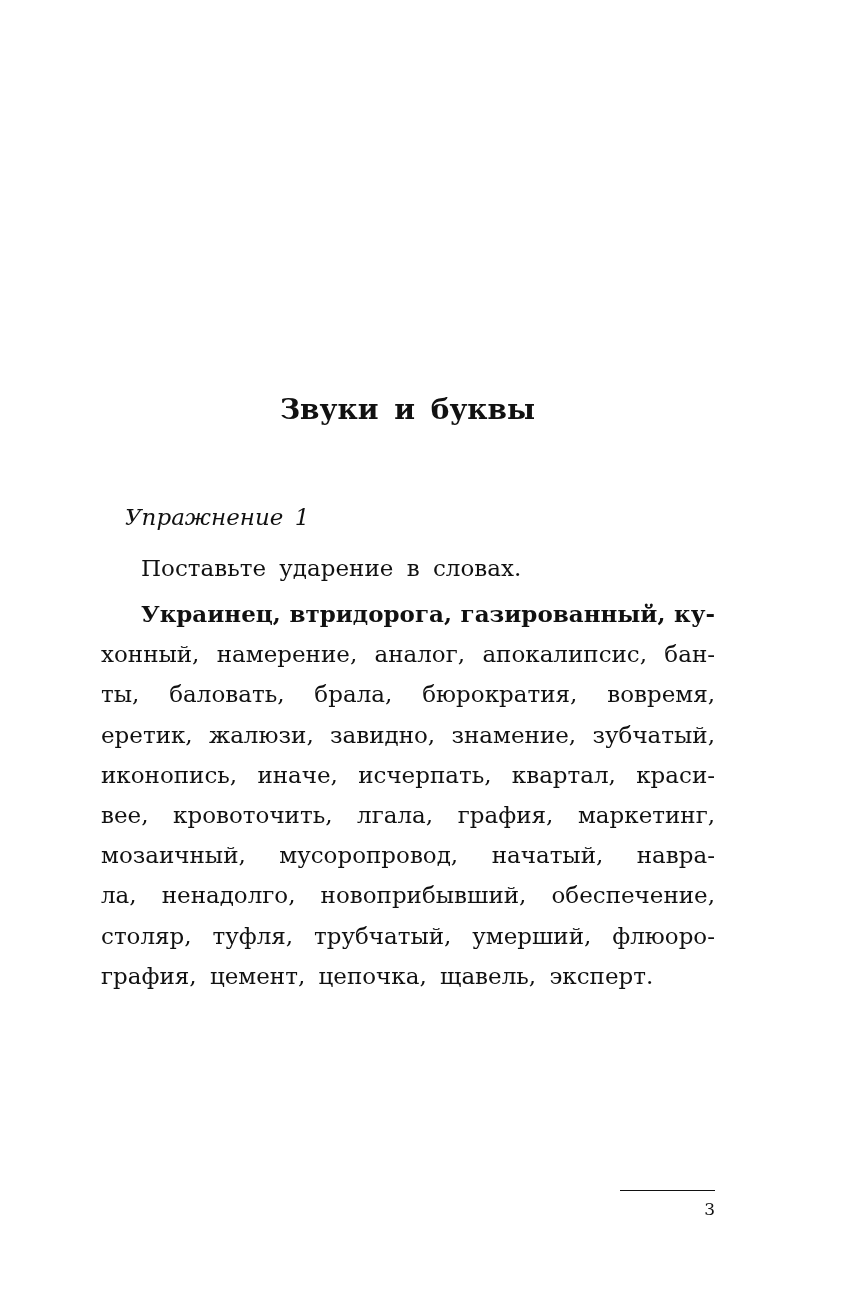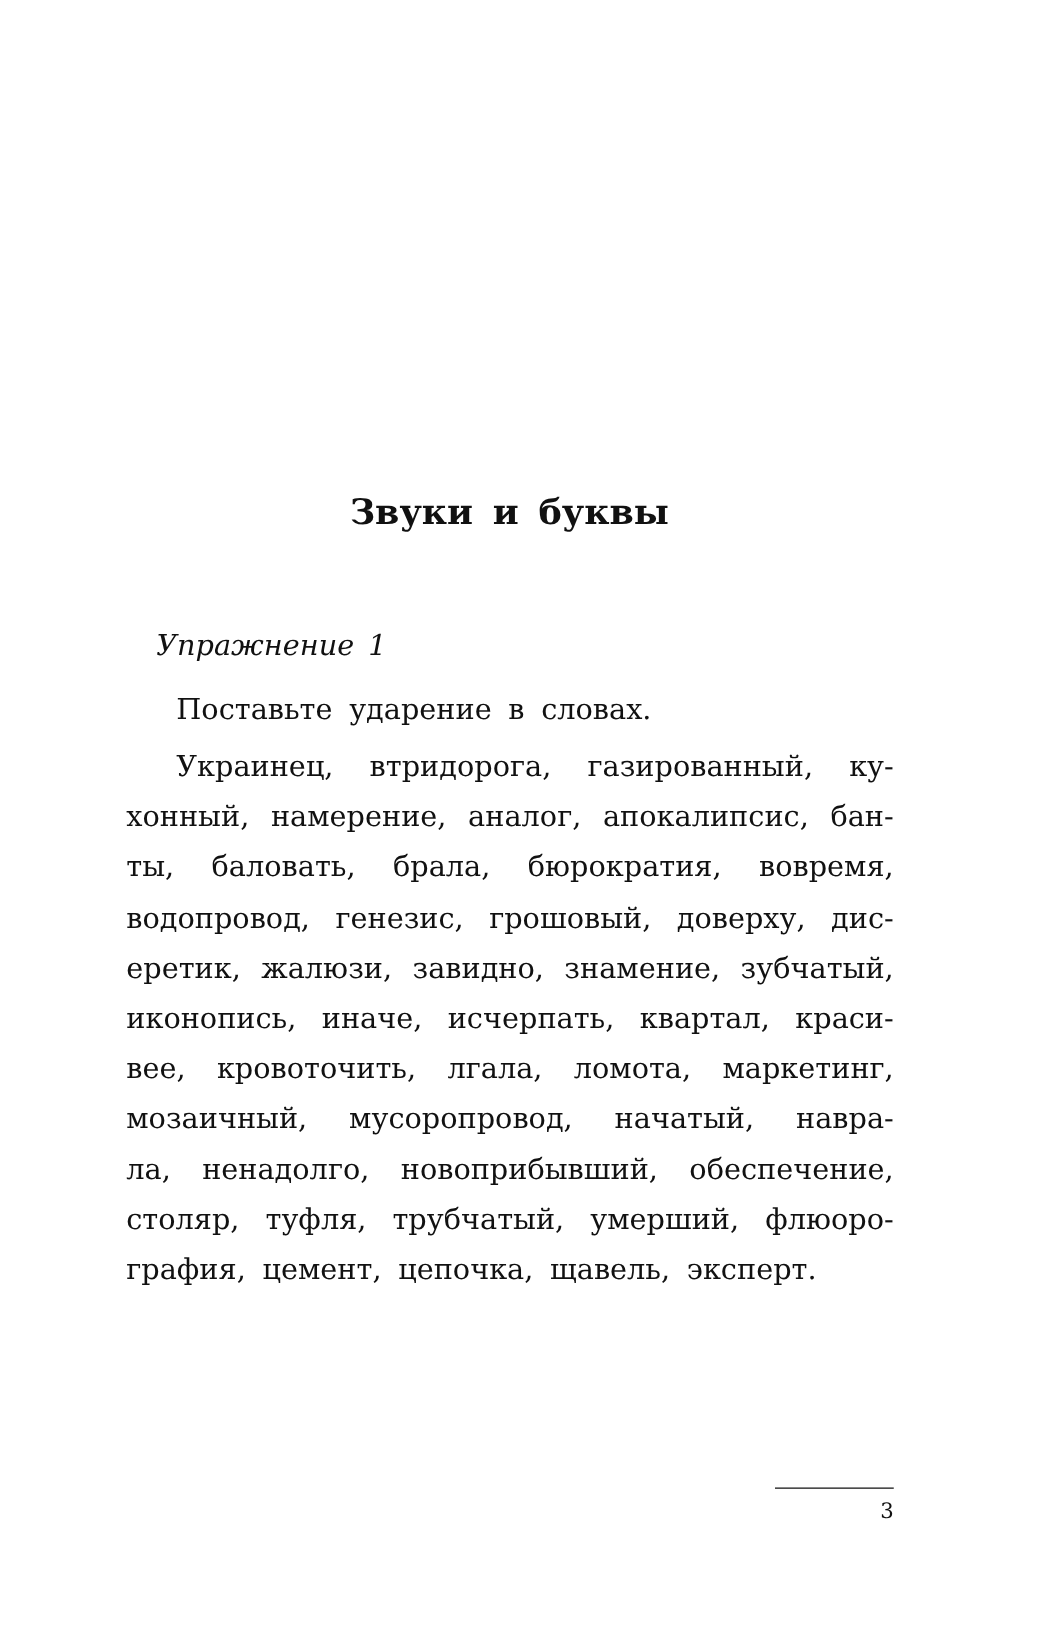--- a/index.html
+++ b/index.html
@@ -65,20 +65,21 @@
       font-size: 23px;
       height: 40.2px;
       line-height: 34px;
       text-align: justify;
       text-align-last: justify;
       white-space: nowrap;
       overflow: visible;
     }
     .line.first {
       padding-left: 40px;
+      font-weight: bold;
     }
     .line.last {
       text-align-last: left;
       word-spacing: 6px;
     }
     .line-inner {
       display: inline-block;
       width: 100%;
       white-space: normal;
       text-align: justify;
@@ -114,24 +115,23 @@
   <h1 class="chapter-title">Звуки и буквы</h1>
 
   <h2 class="exercise-title">Упражнение 1</h2>
 
   <p class="instruction">Поставьте ударение в словах.</p>
 
   <div class="body-text">
     <div class="line first"><span class="line-inner">Украинец, втридорога, газированный, ку-</span></div>
     <div class="line"><span class="line-inner">хонный, намерение, аналог, апокалипсис, бан-</span></div>
     <div class="line"><span class="line-inner">ты, баловать, брала, бюрократия, вовремя,</span></div>
-    <div class="line"><span class="line-inner">водопровод, генезис, грошовый, доверху, дис-</span></div>
     <div class="line"><span class="line-inner">еретик, жалюзи, завидно, знамение, зубчатый,</span></div>
     <div class="line"><span class="line-inner">иконопись, иначе, исчерпать, квартал, краси-</span></div>
-    <div class="line"><span class="line-inner">вее, кровоточить, лгала, ломота, маркетинг,</span></div>
+    <div class="line"><span class="line-inner">вее, кровоточить, лгала, графия, маркетинг,</span></div>
     <div class="line"><span class="line-inner">мозаичный, мусоропровод, начатый, навра-</span></div>
     <div class="line"><span class="line-inner">ла, ненадолго, новоприбывший, обеспечение,</span></div>
     <div class="line"><span class="line-inner">столяр, туфля, трубчатый, умерший, флюоро-</span></div>
     <div class="line last"><span class="line-inner">графия, цемент, цепочка, щавель, эксперт.</span></div>
   </div>
 
   <div class="footer-rule"></div>
   <div class="page-number">3</div>
 
 </div>

